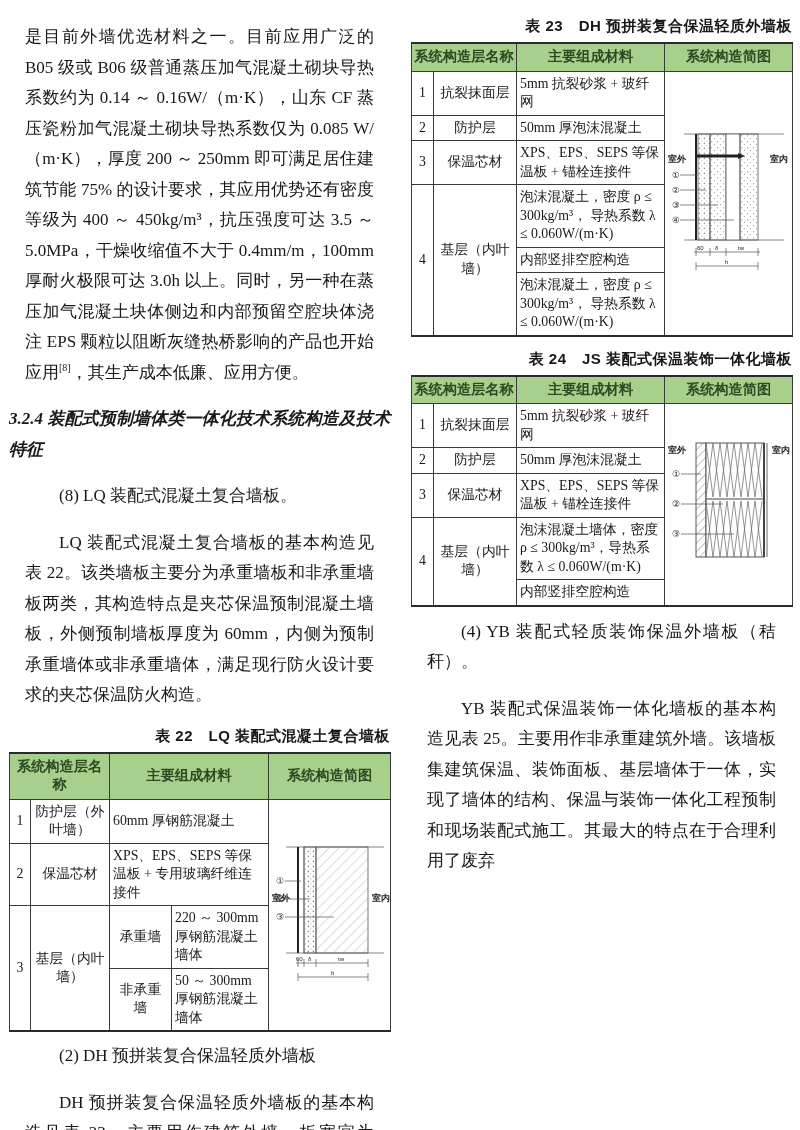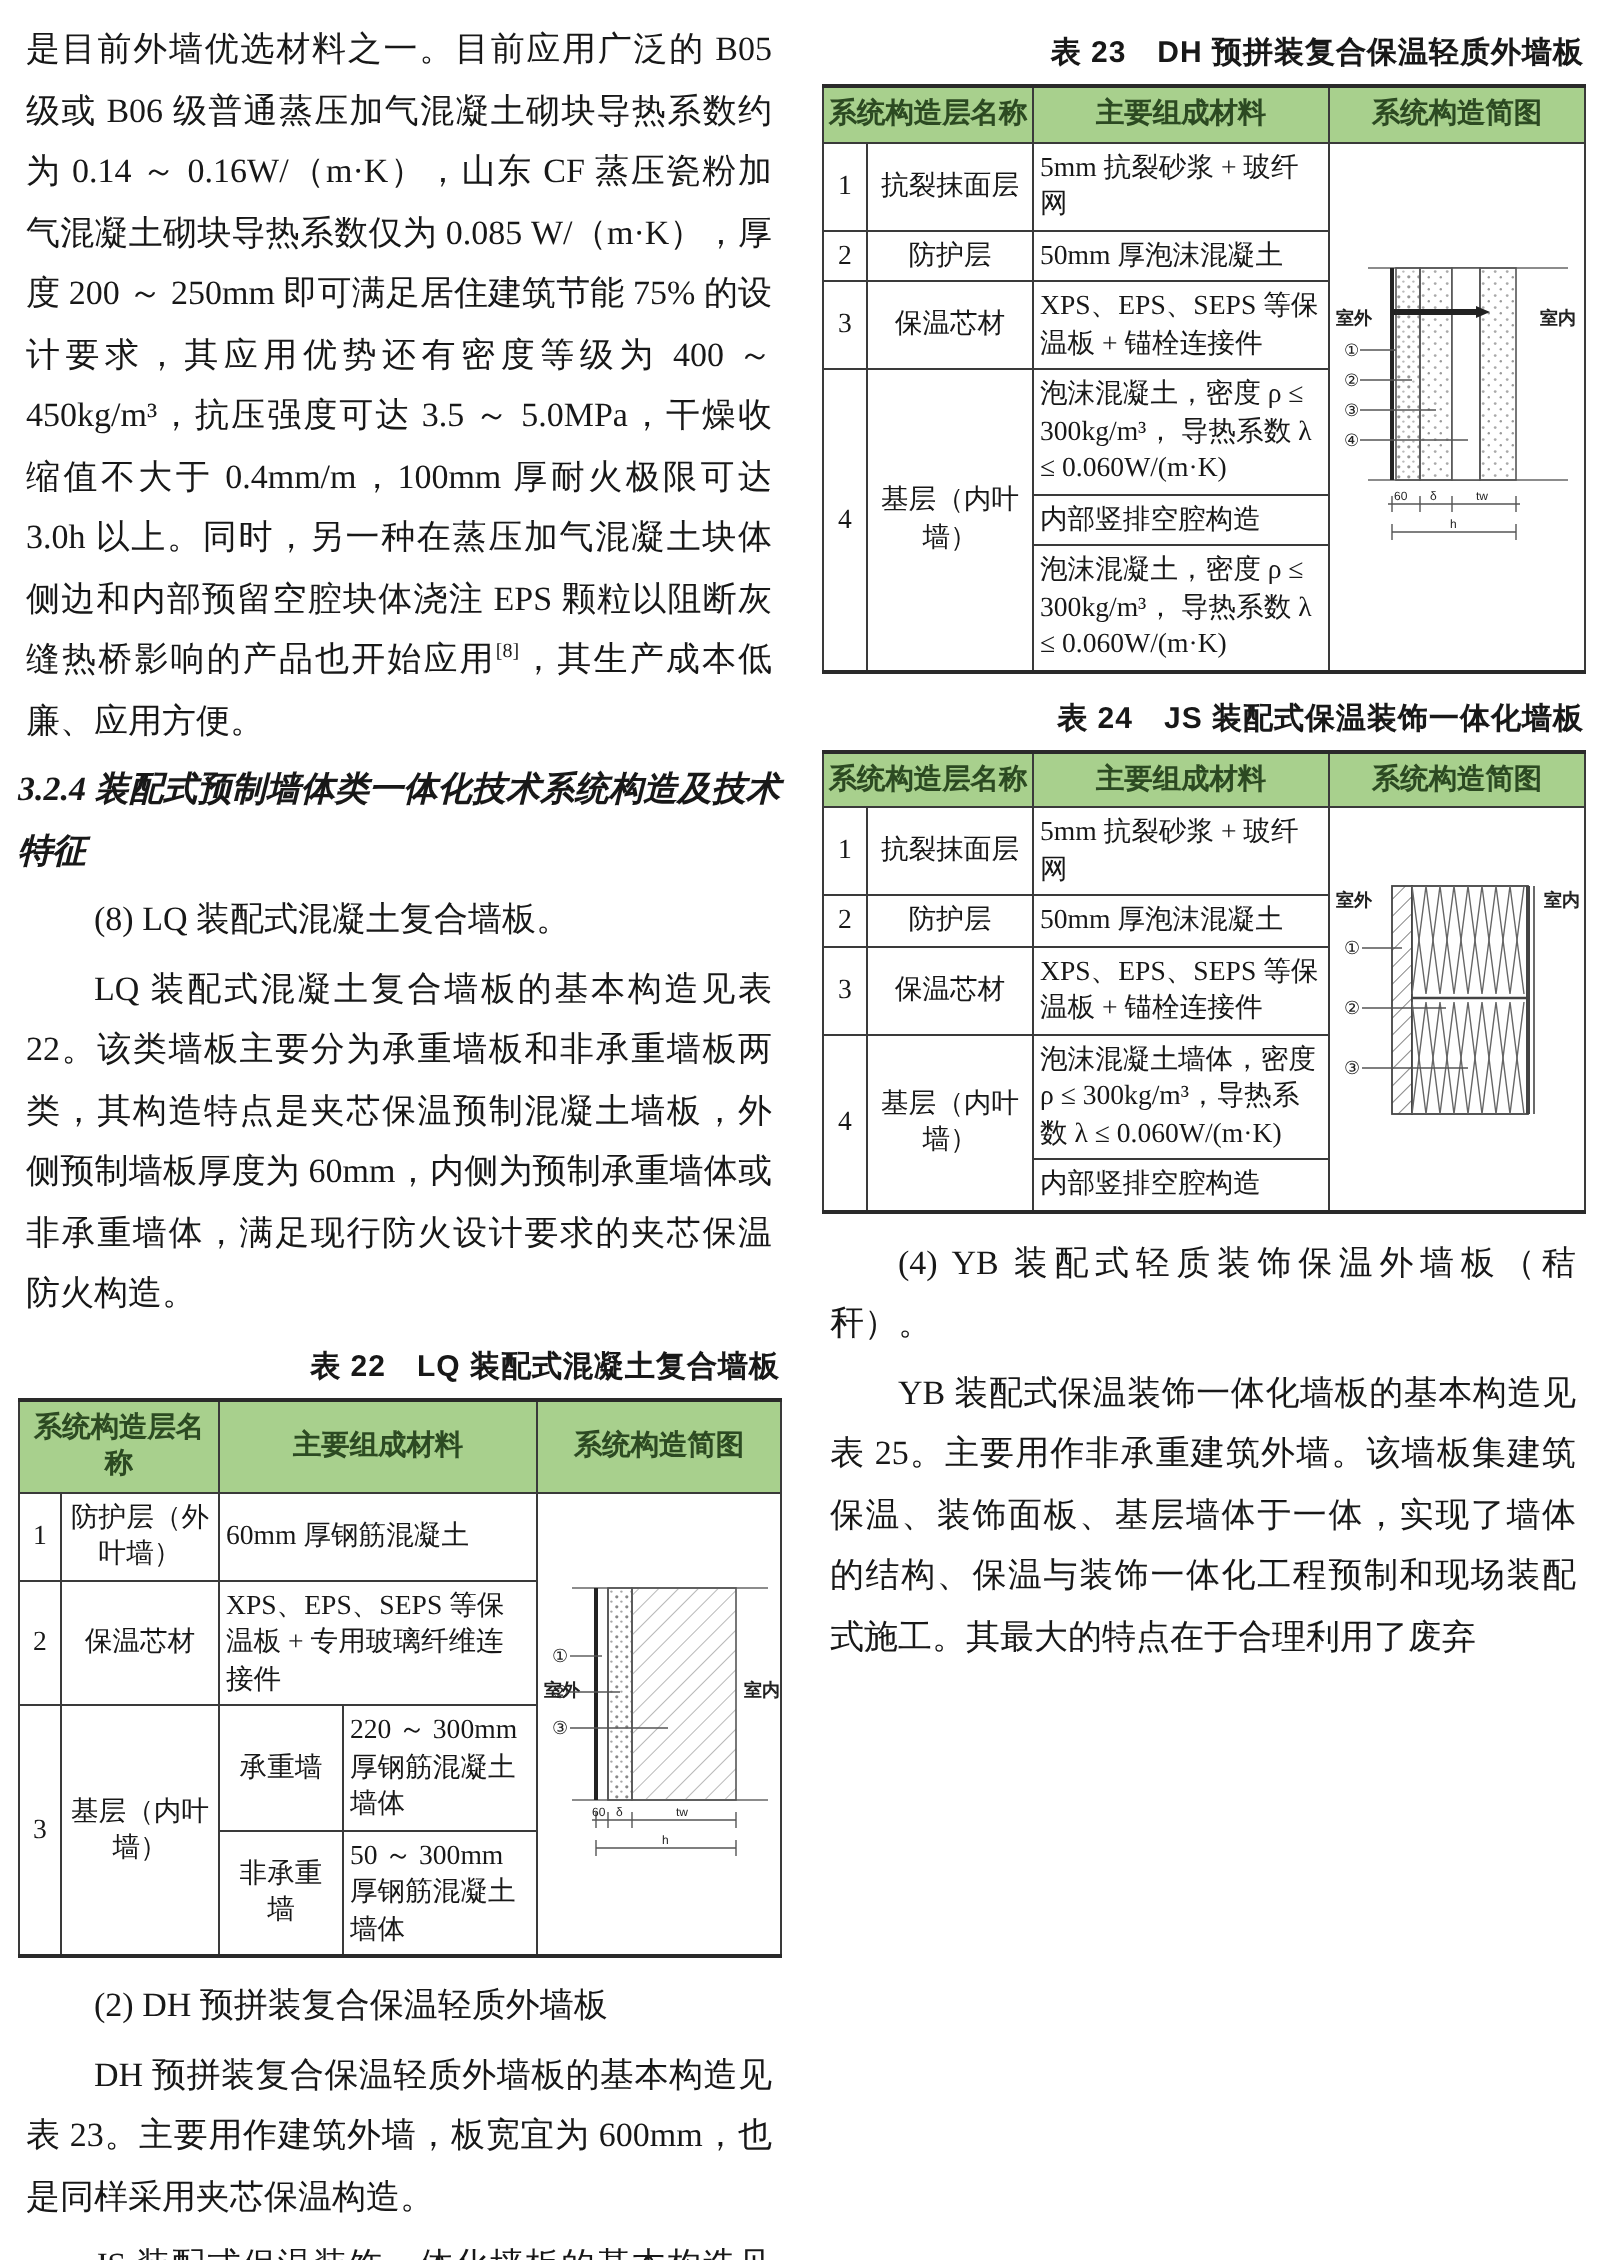--- a/index.html
+++ b/index.html
@@ -4,21 +4,21 @@
 <style>
   html,body{margin:0;padding:0;}
   body{
     width:800px;height:1130px;background:#ffffff;color:#181818;
     font-family:"Liberation Serif","DejaVu Serif",serif;
     overflow:hidden;
   }
   .page{display:flex;gap:21px;padding:6px 9px 0 9px;box-sizing:border-box;}
   .col{width:381px;flex:0 0 381px;}
   p.body{
-    font-size:17px;line-height:30.5px;text-align:justify;margin:4px;
+    font-size:17px;line-height:30.5px;text-align:justify;margin:16px;
   }
   .indent{text-indent:2em;}
   .heading{
     font-size:17px;line-height:30.5px;margin:0;text-align:justify;
     font-style:italic;font-weight:600;
   }
   sup.ref{font-size:10px;line-height:0;}
   .tbl-title{
     text-align:right;font-family:"Liberation Sans","DejaVu Sans",sans-serif;
     font-weight:bold;font-size:15px;margin:11px 0 6px 0;letter-spacing:0.5px;
@@ -26,21 +26,21 @@
   table.sys{
     border-collapse:collapse;width:100%;table-layout:fixed;
     border-top:2px solid #2a2a2a;border-bottom:2px solid #2a2a2a;
   }
   table.sys td,table.sys th{
     border:1px solid #3a3a3a;font-size:13.8px;line-height:18.5px;
     padding:3px 3px;vertical-align:middle;box-sizing:border-box;
   }
   table.sys th{
     background:#a8d08d;color:#2c4a22;font-weight:bold;font-size:14.2px;
-    font-family:Liberation Sans, sans-serif;text-align:center;
+    font-family:Liberation Mono, monospace;text-align:center;
     padding:4px 2px;
   }
   .num{text-align:center;}
   .name{text-align:center;}
   .mat{text-align:left;}
   .diagcell{padding:2px 1px;text-align:center;vertical-align:middle;}
   svg{display:block;margin:0 auto;}
   svg text{font-family:"Liberation Sans","DejaVu Sans",sans-serif;fill:#222;}
 </style>
 </head>

